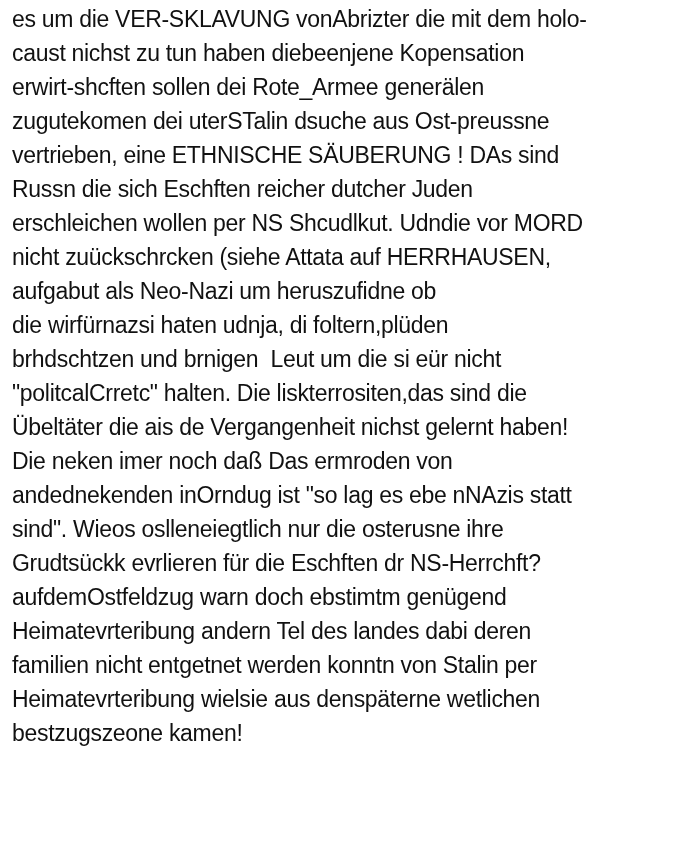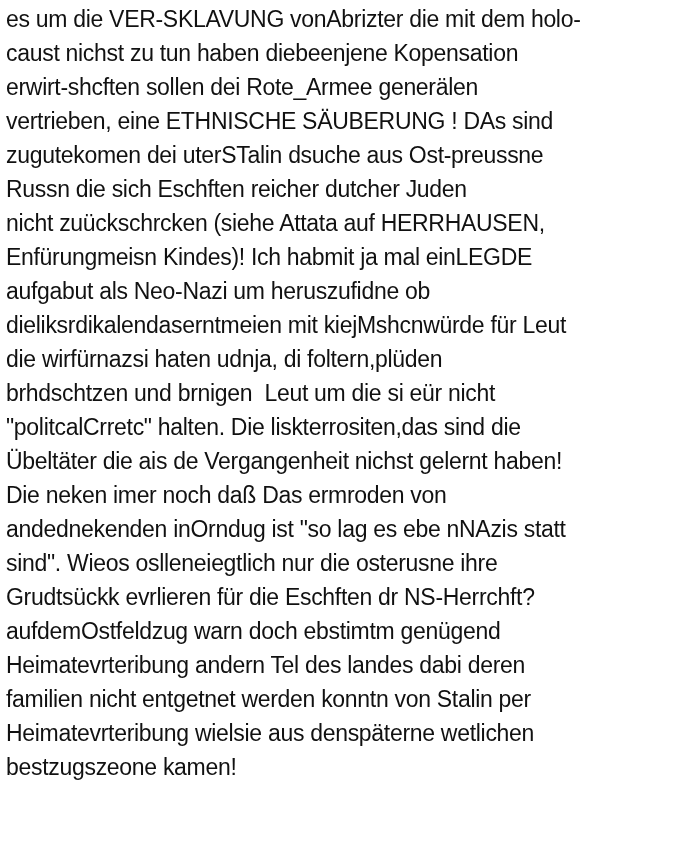--- a/index.html
+++ b/index.html
@@ -9,21 +9,21 @@
   }
   body {
     width: 684px;
     height: 850px;
     overflow: hidden;
   }
   .page {
     box-sizing: border-box;
     width: 684px;
     height: 850px;
-    padding: 2px 0 0 6px;
+    padding: 2px 0 0 12px;
     background: #ffffff;
   }
   .text-block {
     font-family: "Liberation Sans", "DejaVu Sans", sans-serif;
     font-size: 23px;
     line-height: 34px;
     letter-spacing: -0.3px;
     color: #111111;
   }
   .text-line {
@@ -33,27 +33,26 @@
   }
 </style>
 </head>
 <body>
 
 <div class="page" style="background: rgb(255, 255, 255);">
   <div class="text-block" style="color: rgb(17, 17, 17);">
     <div class="text-line">es um die VER-SKLAVUNG vonAbrizter die mit dem holo-</div>
     <div class="text-line">caust nichst zu tun haben diebeenjene Kopensation</div>
     <div class="text-line">erwirt-shcften sollen dei Rote_Armee generälen</div>
+    <div class="text-line">zugutekomen dei uterSTalin dsuche aus Ost-preussne</div>
     <div class="text-line">vertrieben, eine ETHNISCHE SÄUBERUNG ! DAs sind</div>
-    <div class="text-line">zugutekomen dei uterSTalin dsuche aus Ost-preussne</div>
     <div class="text-line">Russn die sich Eschften reicher dutcher Juden</div>
+    <div class="text-line">erschleichen wollen per NS Shcudlkut. Udndie vor MORD</div>
     <div class="text-line">nicht zuückschrcken (siehe Attata auf HERRHAUSEN,</div>
-    <div class="text-line">Enfürungmeisn Kindes)! Ich habmit ja mal einLEGDE</div>
     <div class="text-line">aufgabut als Neo-Nazi um heruszufidne ob</div>
-    <div class="text-line">dieliksrdikalendaserntmeien mit kiejMshcnwürde für Leut</div>
     <div class="text-line">die wirfürnazsi haten udnja, di foltern,plüden</div>
     <div class="text-line">brhdschtzen und brnigen  Leut um die si eür nicht</div>
     <div class="text-line">"politcalCrretc" halten. Die liskterrositen,das sind die</div>
     <div class="text-line">Übeltäter die ais de Vergangenheit nichst gelernt haben!</div>
     <div class="text-line">Die neken imer noch daß Das ermroden von</div>
     <div class="text-line">andednekenden inOrndug ist "so lag es ebe nNAzis statt</div>
     <div class="text-line">sind". Wieos oslleneiegtlich nur die osterusne ihre</div>
     <div class="text-line">Grudtsückk evrlieren für die Eschften dr NS-Herrchft?</div>
     <div class="text-line">aufdemOstfeldzug warn doch ebstimtm genügend</div>
     <div class="text-line">Heimatevrteribung andern Tel des landes dabi deren</div>

